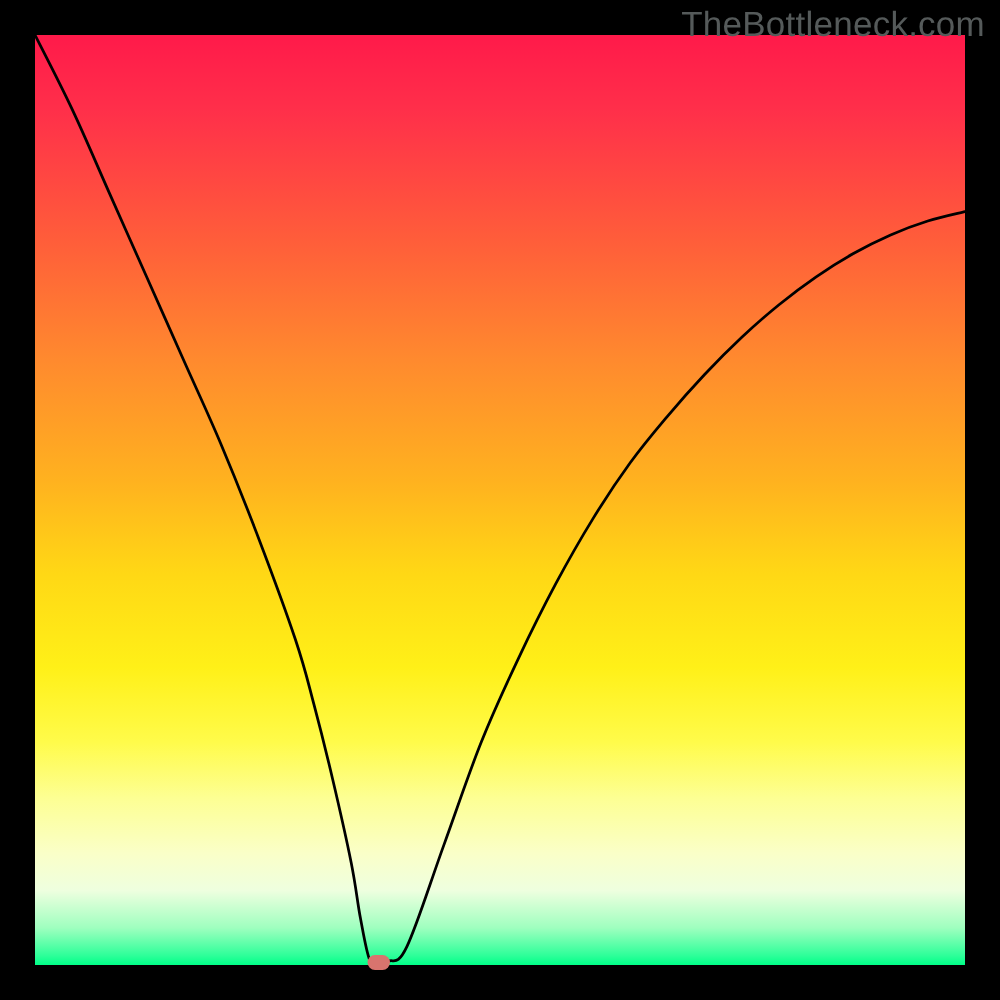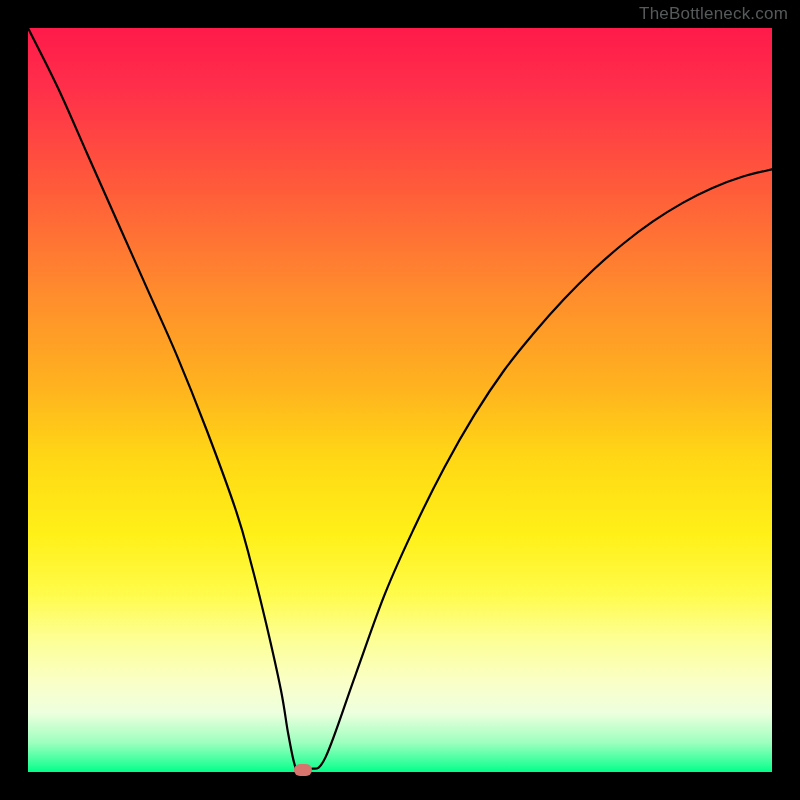--- a/index.html
+++ b/index.html
@@ -9,21 +9,21 @@
     background: #000;
     position: relative;
     overflow: hidden;
     font-family: Arial, Helvetica, sans-serif;
   }
   .watermark {
     position: absolute;
     top: 4px;
     right: 12px;
     color: #555a5a;
-    font-size: 17px;
+    font-size: 28px;
     font-weight: 500;
     letter-spacing: 0.2px;
     z-index: 10;
   }
   .plot-area {
     position: absolute;
     left: 28px;
     top: 28px;
     width: 744px;
     height: 744px;

